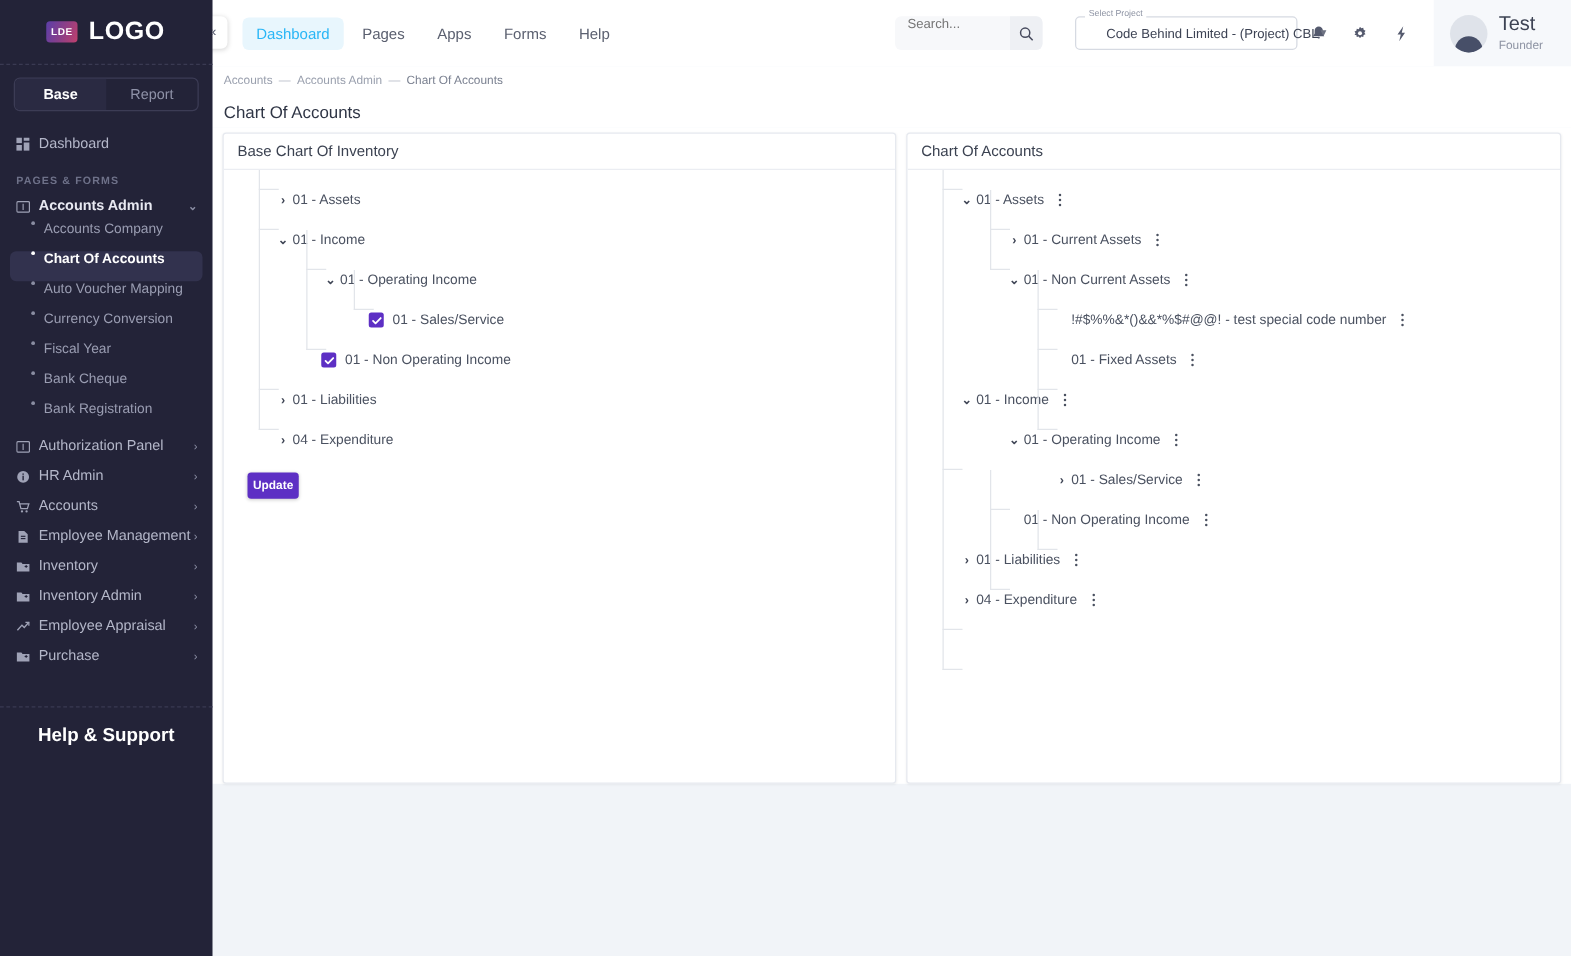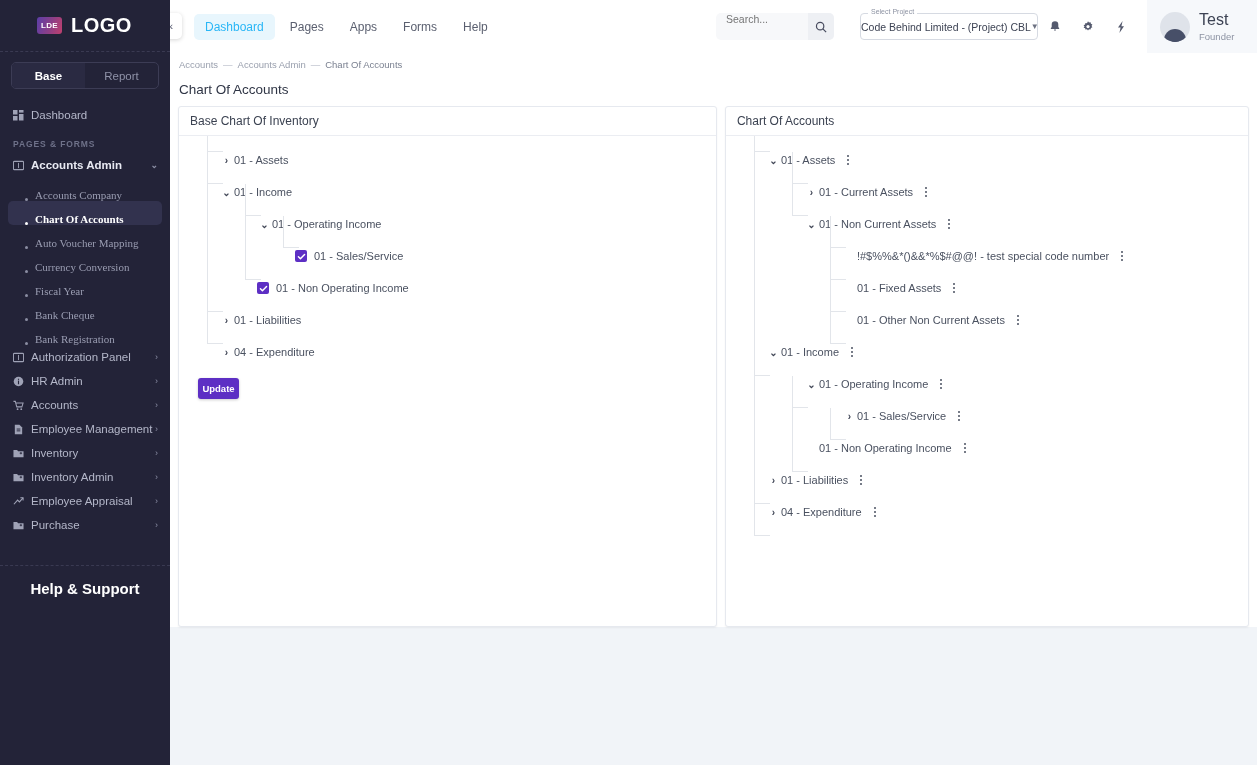--- a/index.html
+++ b/index.html
@@ -64,23 +64,23 @@
   .sb-row .lbl { flex: 1; white-space: nowrap; overflow: hidden; }
   .sb-row .chev { font-size: 9px; color: #8c8fa5; flex: none; }
   .sb-dashboard { margin-top: 14px; }
 
   .sb-section {
     font-size: 8.5px; letter-spacing: .9px; color: #6e7189;
     padding: 12px 0 4px 13px; font-weight: bold;
   }
   .sb-row.group { color: #e8e9f2; font-weight: bold; }
   .sb-sub {
-    display: flex; align-items: flex-end; gap: 7px;
+    display: flex; align-items: flex-start; gap: 7px;
     height: 24px; margin: 0 8px; padding-left: 17px;
-    font-size: 11px; color: #9a9db2; border-radius: 5px; cursor: pointer; font-family: Liberation Serif, serif;
+    font-size: 11px; color: #9a9db2; border-radius: 5px; cursor: pointer;
   }
   .sb-sub .dot { width: 3px; height: 3px; border-radius: 50%; background: #8a8da2; flex: none; }
   .sb-sub.active { background: #32324e; color: #fff; font-weight: bold; }
   .sb-sub.active .dot { background: #fff; }
 
   .sb-help {
     position: absolute; left: 0; bottom: 168px; width: 170px;
     text-align: center; font-size: 15px; font-weight: bold; color: #fff;
     padding-top: 14px; border-top: 1px dashed #3a3a52;
   }
@@ -113,21 +113,21 @@
     font-size: 10.5px; color: #5b6070; font-family: "Liberation Sans", sans-serif;
   }
   .search-btn {
     width: 26px; height: 27px; background: #eef0f4; border-radius: 0 5px 5px 0;
     display: flex; align-items: center; justify-content: center; cursor: pointer;
     color: #474b5e; margin-left: auto;
   }
   .project-sel {
     position: relative; margin-left: 26px; width: 178px; height: 27px;
     border: 1px solid #d6dae2; border-radius: 4px;
-    display: flex; align-items: center; padding: 0 0;
+    display: flex; align-items: center; padding: 0 24px;
   }
   .project-sel .flabel {
     position: absolute; top: -6px; left: 7px; background: #fff; padding: 0 3px;
     font-size: 7px; color: #8d93a3;
   }
   .project-sel .pval { font-size: 10.5px; color: #3d4354; white-space: nowrap; }
   .project-sel .caret { margin-left: auto; color: #6d7282; font-size: 8px; }
 
   .hdr-icon {
     width: 33px; height: 53px; display: flex; align-items: center; justify-content: center;
@@ -541,30 +541,20 @@
                 <span class="kebab">
                   <i></i>
                   <i></i>
                   <i></i>
                 </span>
               </div>
               <div class="tree-row">
                 <span class="pad" style="width: 116px;"></span>
                 <span class="twisty spacer"></span>
                 <span class="node-label">01 - Fixed Assets</span>
-                <span class="kebab">
-                  <i></i>
-                  <i></i>
-                  <i></i>
-                </span>
-              </div>
-              <div class="tree-row">
-                <span class="pad" style="width: 116px;"></span>
-                <span class="twisty spacer"></span>
-                <span class="node-label">01 - Other Non Current Assets</span>
                 <span class="kebab">
                   <i></i>
                   <i></i>
                   <i></i>
                 </span>
               </div>
               <div class="tree-row">
                 <span class="pad" style="width: 40px;"></span>
                 <span class="twisty">⌄</span>
                 <span class="node-label">01 - Income</span>

